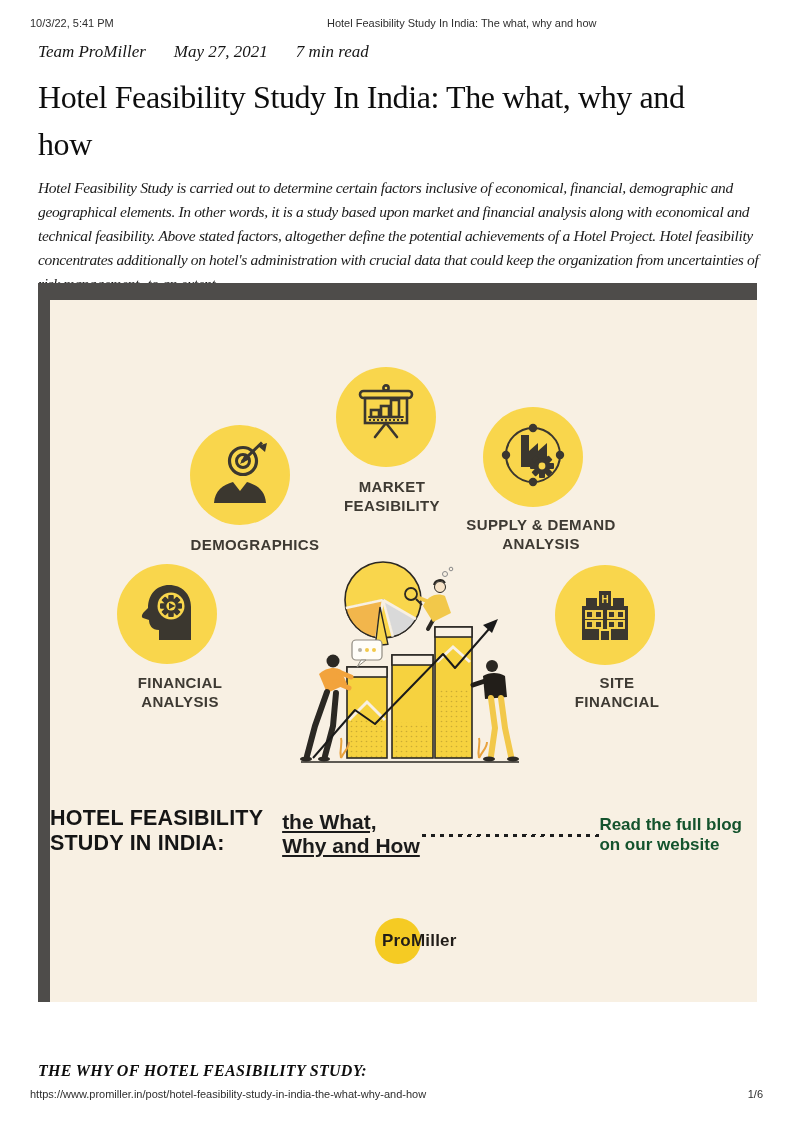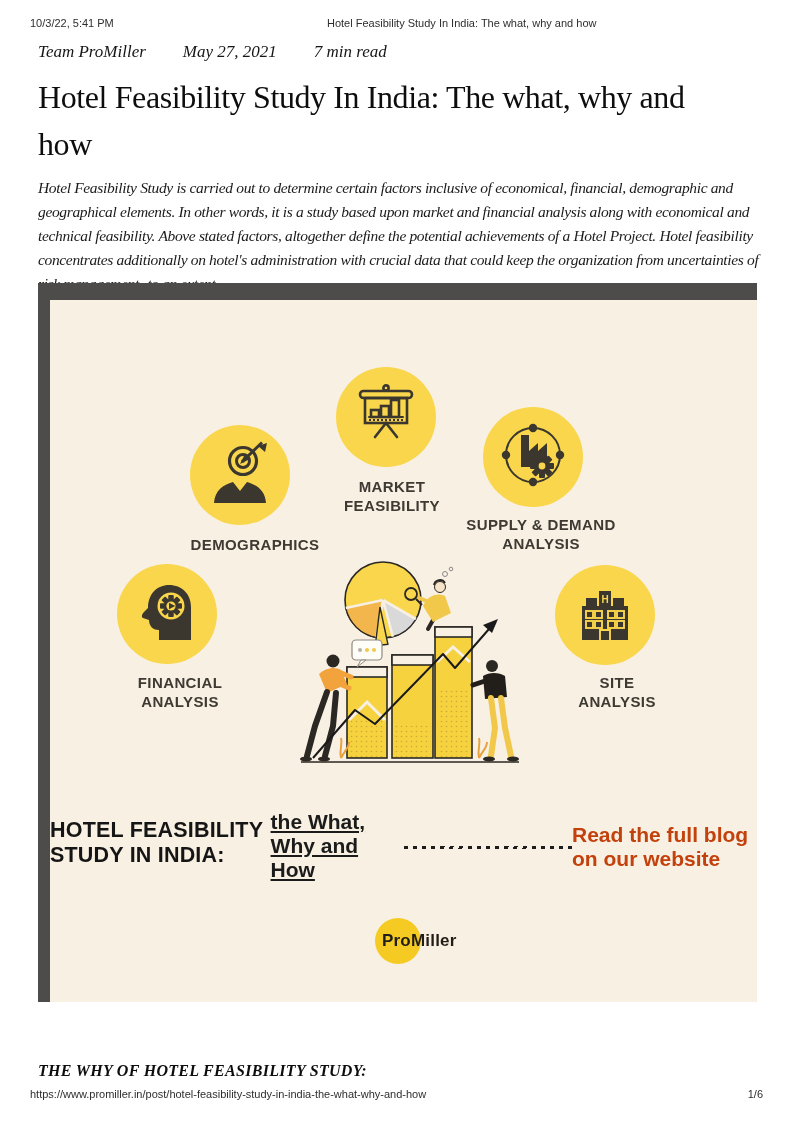--- a/index.html
+++ b/index.html
@@ -8,21 +8,21 @@
     position:relative; width:793px; height:1123px; background:#ffffff;
     font-family:"Liberation Sans","DejaVu Sans",sans-serif; overflow:hidden;border-radius:28px;
   }
   
   .ph-date { position:absolute; left:30px; top:17px; font-size:11px; color:#2e2e2e; }
   .ph-title { position:absolute; left:327px; top:17px; font-size:11px; color:#2e2e2e; }
   .pf-url { position:absolute; left:30px; top:1088px; font-size:11px; color:#2e2e2e; }
   .pf-page { position:absolute; right:30px; top:1088px; font-size:11px; color:#2e2e2e;margin-left:36px; }
   
   .byline {
-    position:absolute; left:38px; top:42px; display:flex; gap:37px;
+    position:absolute; left:38px; top:42px; display:flex; gap:28px;
     font-family:"Liberation Serif","DejaVu Serif",serif; font-style:italic;
     font-size:17px; color:#161616;
   }
   h1.article-title {
     position:absolute; left:38px; top:74px; width:700px;
     font-family:"Liberation Serif","DejaVu Serif",serif;
     font-weight:500; font-size:32px; line-height:47px; letter-spacing:-0.4px; color:#0d0d0d;
   }
   .intro {
     position:absolute; left:38px; top:176px; width:726px;
@@ -47,21 +47,21 @@
   .c-demo   { left:152px; top:142px; }  .l-demo   { left:132px; top:252px; width:170px; }
   .c-supply { left:445px; top:124px; }  .l-supply { left:418px; top:232px; width:170px; }
   .c-fin    { left:79px;  top:281px; }  .l-fin    { left:87px;  top:390px; width:110px; }
   .c-site   { left:517px; top:282px; }  .l-site   { left:524px; top:390px; width:110px; }
   .illustration { position:absolute; left:257px; top:267px; width:230px; height:232px; }
   .caption { position:absolute; left:12px; right:0; top:520px; display:flex; flex-direction:row; align-items:center; }
   .caption-line1 { font-weight:700; font-size:21.5px; letter-spacing:0.2px; color:#151515; }
   .caption-line2 { font-weight:700; font-size:21px; color:#1b1b1b; margin-top:7px;text-decoration:underline; }
   .caption-divider { margin-top:10px; width:300px; height:3px;
     background:repeating-linear-gradient(100deg,#1d1d1d 0 4px,transparent 4px 9px); }
-  .caption-line3 { font-weight:700; font-size:21px; color:#c2410c; margin-top:9px; }
+  .caption-line3 { font-weight:700; font-size:17px; color:#14532d; margin-top:9px; }
   .logo-wrap { position:absolute; left:337px; top:635px; width:120px; height:46px; }
   .logo-circle { position:absolute; left:0; top:0; width:46px; height:46px; border-radius:50%; background:#F5CB23; }
   .logo-text { position:absolute; left:7px; top:13px; font-weight:800; font-size:17px; letter-spacing:0.2px; color:#211d19; }
 </style>
 </head>
 <body>
 
 <div class="page">
 
   <div class="ph-date">10/3/22, 5:41 PM</div>
@@ -179,21 +179,21 @@
               <rect x="44" y="30" width="7" height="7"></rect>
           <rect x="13" y="40" width="7" height="7"></rect>
               <rect x="22" y="40" width="7" height="7"></rect>
           <rect x="35" y="40" width="7" height="7"></rect>
               <rect x="44" y="40" width="7" height="7"></rect>
           <path d="M27,59 L27,49 L37,49 L37,59"></path>
         </g>
       </svg>
       </span>
     </div>
-    <div class="node-label l-site">SITE ANALYSIS</div>
+    <div class="node-label l-site">SITE FINANCIAL</div>
 
     <svg class="illustration" viewBox="0 0 230 232">
       <defs>
         <pattern id="dots" width="5" height="5" patternUnits="userSpaceOnUse">
           <circle cx="1.5" cy="1.5" r="0.8" fill="#b99a2e" opacity="0.7"></circle>
         </pattern>
       </defs>
 
       <g>
         <circle cx="88" cy="50" r="38" fill="#F9D64C" stroke="#2b2823" stroke-width="1.6"></circle>

